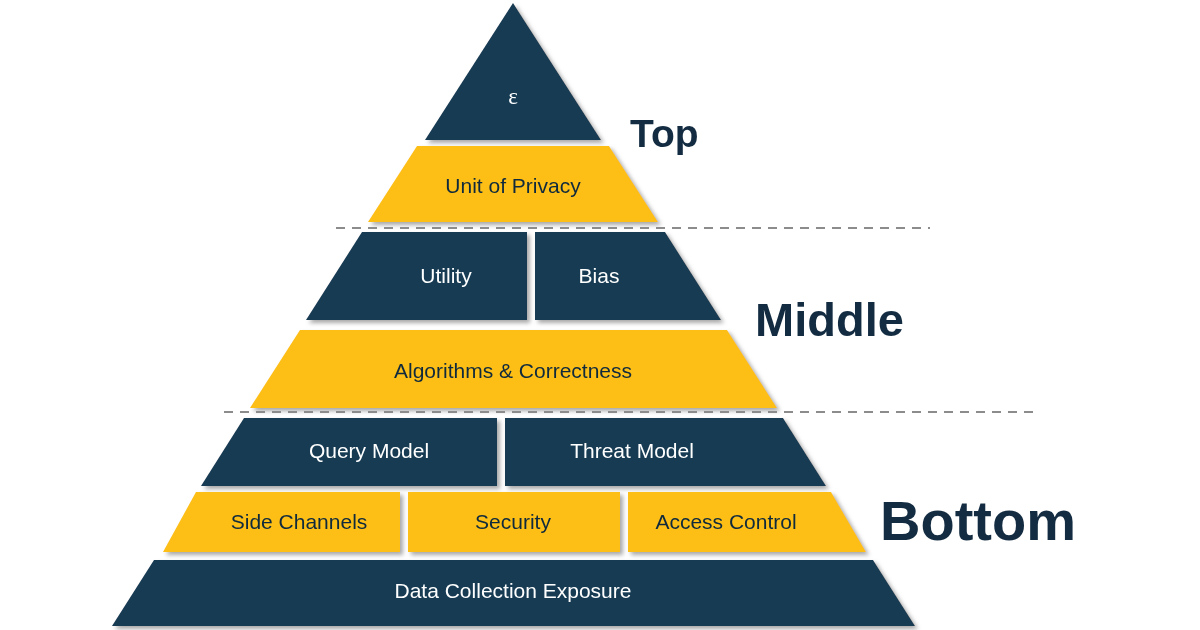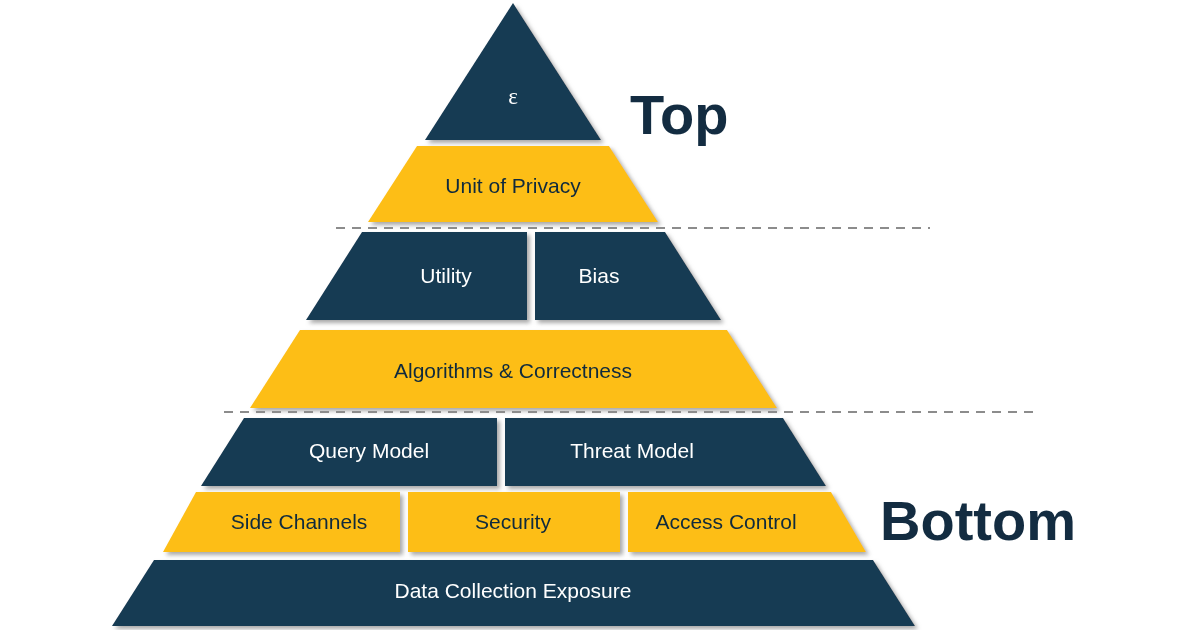--- a/index.html
+++ b/index.html
@@ -43,21 +43,21 @@
     dominant-baseline: middle;
   }
   .side-label {
     position: absolute;
     font-family: "Liberation Sans", sans-serif;
     font-weight: bold;
     color: #132C41;
     white-space: nowrap;
     line-height: 1;
   }
-  #label-top    { left: 630px; top: 87px; font-size: 56px; text-align: center; }
+  #label-top    { left: 630px; top: 114px; font-size: 39px; text-align: center; }
   #label-middle { left: 755px; top: 296px; font-size: 47px; }
   #label-bottom { left: 880px; top: 493px; font-size: 56px; }
 </style>
 </head>
 <body>
 
 <div id="stage">
 
   <svg id="pyramid-svg" viewBox="0 0 1200 630" xmlns="http://www.w3.org/2000/svg">
 
@@ -109,16 +109,17 @@
       <polygon points="154,560 873,560 915,626 112,626" fill="#123A52" filter="url(#dropshadow)"></polygon>
       <text class="band-label on-navy" x="513" y="592">Data Collection Exposure</text>
     </g>
 
     <line x1="336" y1="228" x2="930" y2="228" stroke="#8c8c8c" stroke-width="2" stroke-dasharray="9 7"></line>
     <line x1="224" y1="412" x2="1036" y2="412" stroke="#8c8c8c" stroke-width="2" stroke-dasharray="9 7"></line>
   </svg>
 
   <div class="side-label" id="label-top">Top</div>
 
+  <div class="side-label" id="label-middle">Middle</div>
 
   <div class="side-label" id="label-bottom">Bottom</div>
 
 </div>
 
 </body></html>

